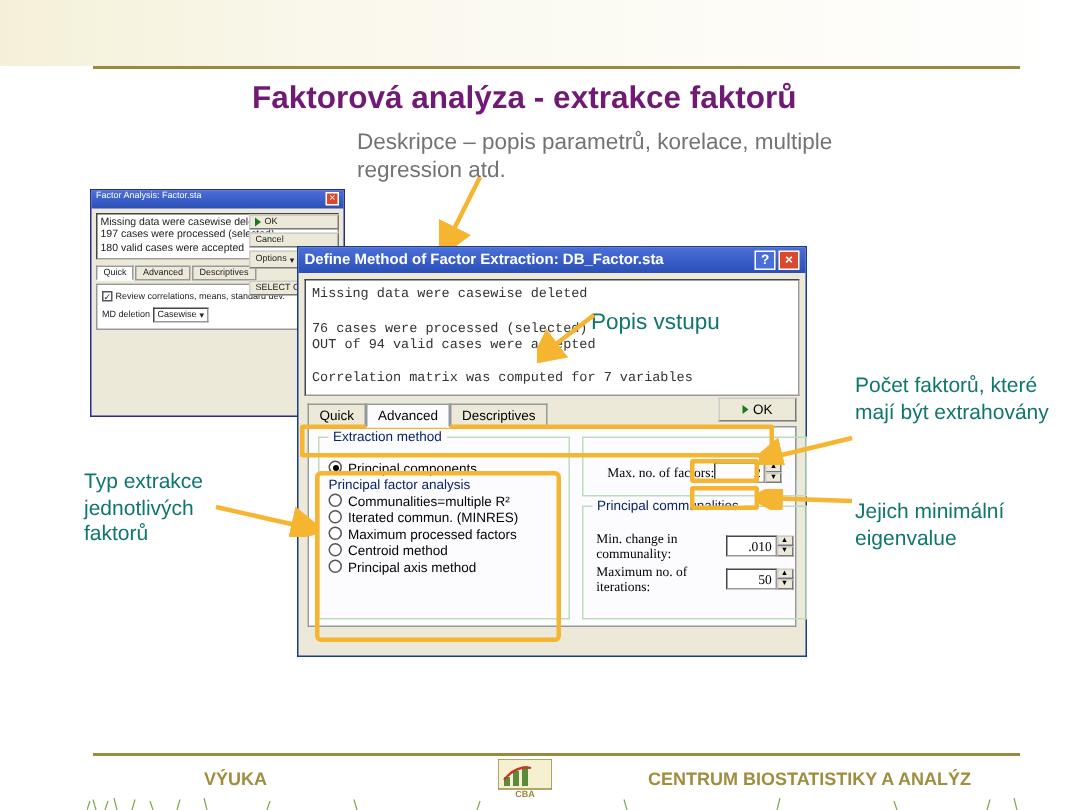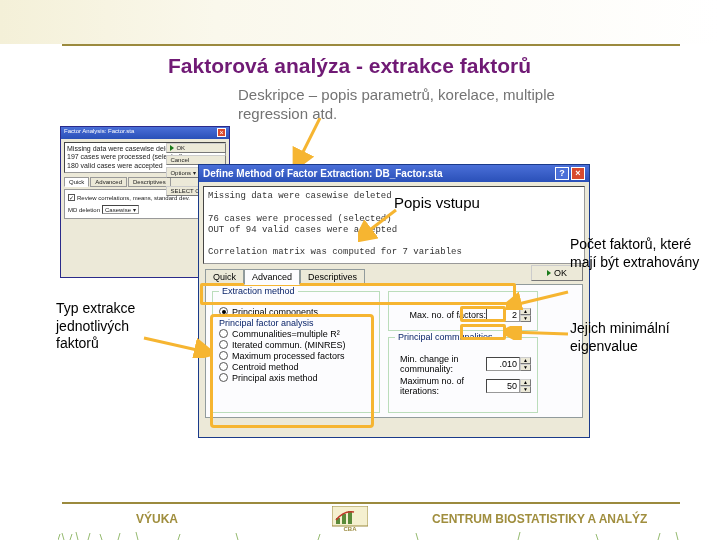--- a/index.html
+++ b/index.html
@@ -19,48 +19,48 @@
   .win1 .tab { border:1px solid #999; padding:1px 4px; background:#ece9d8; font-size:6px; }
   .win1 .tab.active { background:#fff; border-bottom:1px solid #fff; }
   .win1 .tabcontent { border:1px solid #999; background:#fff; padding:3px; margin-top:-1px; }
   .win1 .chk { display:flex; align-items:center; gap:2px; font-size:6px; margin:1px 0;}
   .win1 .chkbox { width:7px; height:7px; border:1px solid #555; background:#fff; display:inline-flex; align-items:center; justify-content:center; font-size:6px; }
   .win1 .dd { border:1px inset #999; background:#fff; padding:0 2px; font-size:6px; display:inline-flex; align-items:center; gap:2px; }
   .win1 .btns { position:absolute; right:3px; top:16px; display:flex; flex-direction:column; gap:2px;}
   .win1 .btn { border:1px outset #ccc; background:#ece9d8; font-size:6px; padding:1px 3px; white-space:nowrap; display:flex; align-items:center; gap:2px; }
 
   
-  .win2 { position: absolute; top: 164px; left: 198px; width: 392px; height: 274px; border: 1px solid #1a3a8a; background: #ece9d8; font-family: Tahoma, Arial; }
+  .win2 { position: absolute; top: 164px; left: 198px; width: 340px; height: 274px; border: 1px solid #1a3a8a; background: #ece9d8; font-family: Tahoma, Arial; }
   .win2 .tb2 { background: linear-gradient(#4a6fd8,#2a50b8); height: 17px; color:#fff; font-size:10px; font-weight:bold; padding:1px 4px; display:flex; justify-content:space-between; align-items:center; }
   .win2 .tb2 .ctrls { display:flex; gap:2px; }
   .win2 .tb2 .wbtn { width:14px; height:13px; background:#4a6fd8; border:1px solid #fff; color:#fff; text-align:center; line-height:11px; font-size:9px; }
   .win2 .tb2 .wbtn.close { background:#d84a2e; }
   .win2 .info { margin:4px; padding:4px; background:#fff; border:1px inset #999; font-family: 'Courier New', monospace; font-size:9px; line-height:1.25; color:#333; white-space:pre; }
   .win2 .rightbtns { position:absolute; right:6px; top:100px; display:flex; flex-direction:column; gap:3px; }
   .win2 .btn2 { border:1px outset #ccc; background:#ece9d8; font-size:9px; padding:2px 6px; display:flex; align-items:center; gap:3px; width:52px; justify-content:center; }
   .win2 .tabs2 { display:flex; gap:0; margin:2px 0 0 6px; }
   .win2 .tab2 { border:1px solid #919b9c; border-bottom:none; padding:2px 7px; font-size:9px; background:#ece9d8; position:relative; top:1px; }
   .win2 .tab2.active { background:#fcfcfe; border-bottom:1px solid #fcfcfe; z-index:2; }
   .win2 .panel { margin:0 6px 6px 6px; border:1px solid #919b9c; background:#fcfcfe; height:134px; padding:22px; position:relative; }
   .win2 .gb { border:1px solid #bdb; position:absolute; padding:14px 6px 6px 6px; font-size:9px; }
   .win2 .gb .gbt { position:absolute; top:-6px; left:6px; background:#fcfcfe; padding:0 3px; font-size:9px; color:#0a246a; }
   .win2 .gb-left { left:6px; top:6px; width:168px; height:122px; }
   .win2 .gb-tr { left:182px; top:6px; width:150px; height:40px; }
   .win2 .gb-br { left:182px; top:52px; width:150px; height:76px; }
   .win2 .radio { display:flex; align-items:center; gap:4px; font-size:9px; margin:1px 0; color:#000; }
   .win2 .radio .rb { width:9px; height:9px; border:1px solid #555; border-radius:50%; background:#fff; display:inline-flex; align-items:center; justify-content:center; }
   .win2 .radio .rb .dot { width:4px; height:4px; border-radius:50%; background:#000; }
-  .win2 .fld { display:flex; align-items:center; justify-content:flex-end; margin:2px 0; font-size:9px; }
+  .win2 .fld { display:flex; align-items:center; justify-content:center; margin:2px 0; font-size:9px;font-family:Liberation Serif, serif; }
   .win2 .spin { display:flex; }
   .win2 .spin input { width:34px; height:14px; font-size:9px; border:1px inset #999; padding:0 2px; text-align:right; font-family:inherit; }
   .win2 .spin .arr { display:flex; flex-direction:column; }
   .win2 .spin .ab { width:11px; height:7px; border:1px outset #ccc; background:#ece9d8; font-size:5px; text-align:center; line-height:5px; }
 
   
-  .ann { position:absolute; font-size:14px; color:#000000; line-height:1.25; }
+  .ann { position:absolute; font-size:14px; color:#0f766e; line-height:1.25;margin-top:12px; }
   .highlight { position:absolute; border:3px solid #f6b531; border-radius:2px; pointer-events:none; }
   .arrow-svg { position:absolute; pointer-events:none; }
 
   
   .footline { position:absolute; bottom:36px; left:62px; width:618px; height:2px; background:#9b8a3e; }
   .foot-left { position:absolute; bottom:14px; left:136px; font-size:12px; font-weight:bold; color:#a08e3e; }
   .foot-right { position:absolute; bottom:14px; left:432px; font-size:12px; font-weight:bold; color:#a08e3e; }
   .logo { position:absolute; bottom:8px; left:332px; width:36px; height:26px; }
   .grass { position:absolute; left:58px; bottom:0; width:626px; height:8px; }
 

